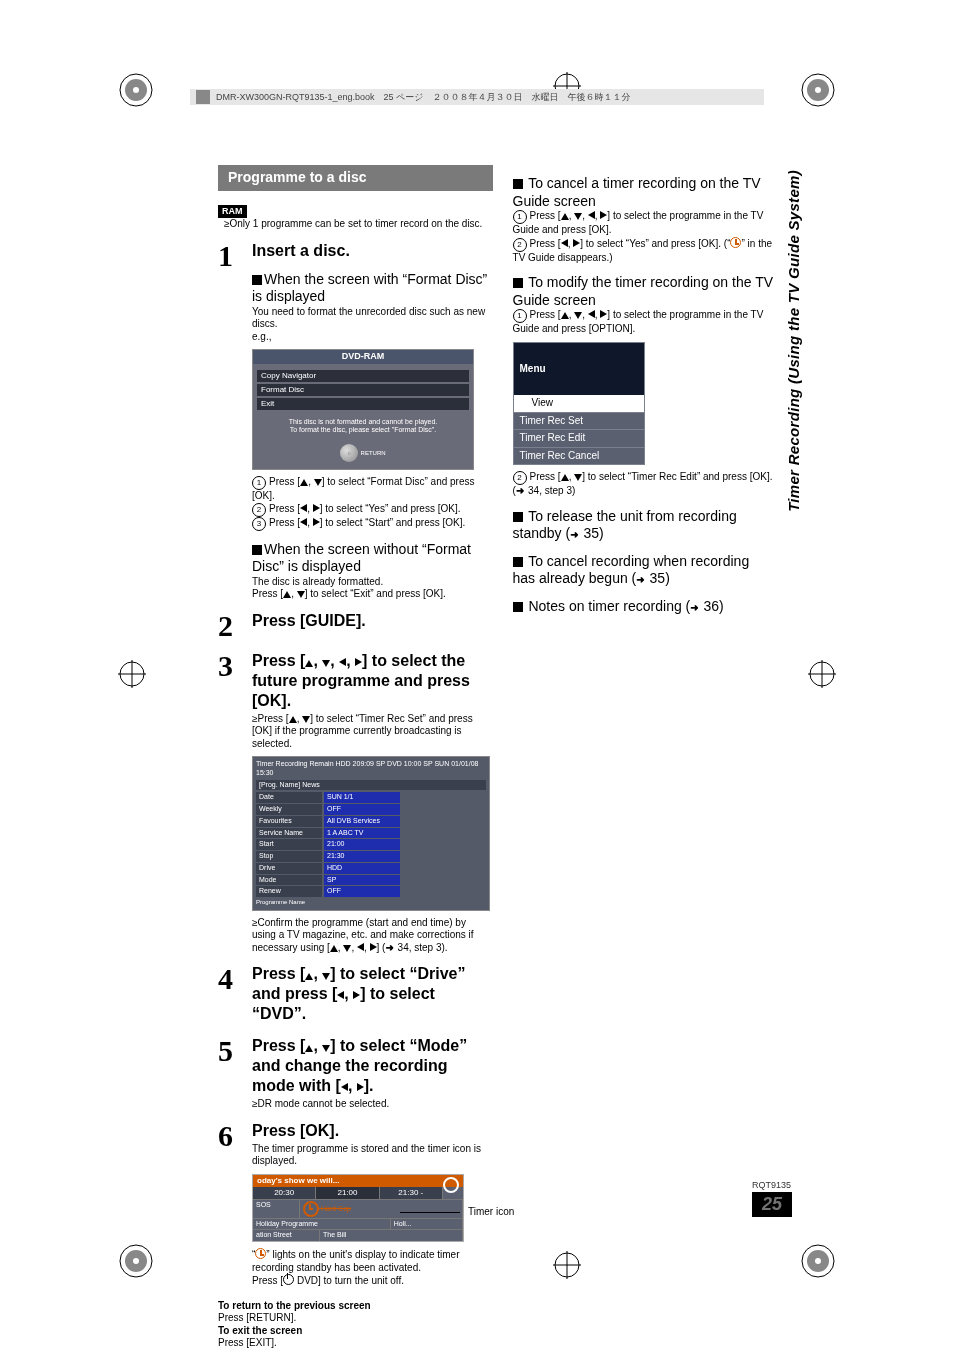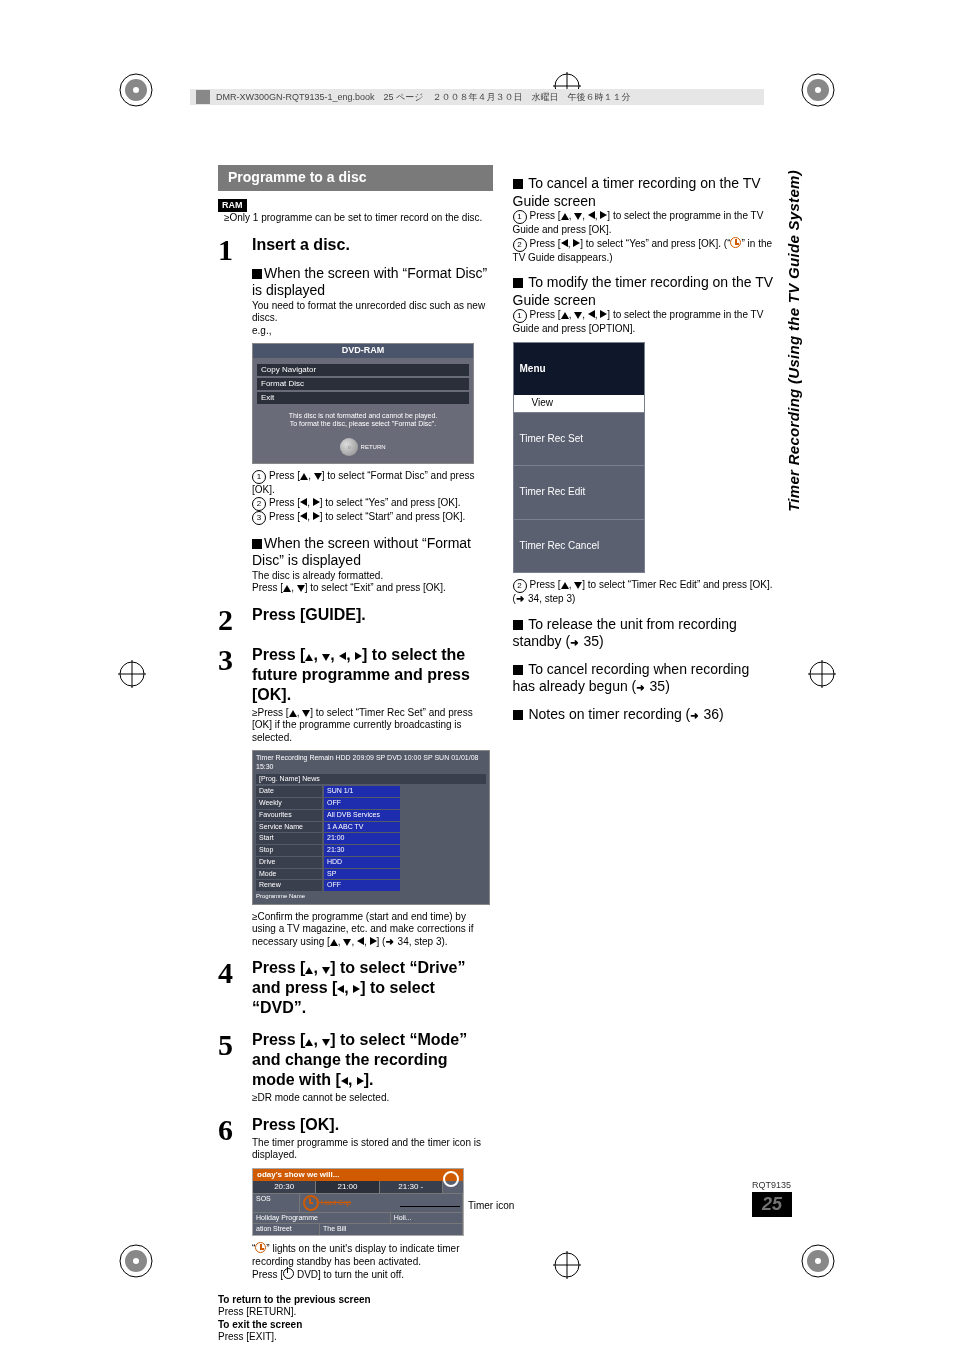--- a/index.html
+++ b/index.html
@@ -13,21 +13,21 @@
 .cross{position:absolute;width:28px;height:28px}
 .cross svg{width:28px;height:28px;display:block}
 .cross.left{left:28px;top:660px}
 .cross.right{right:28px;top:660px}
 .cross.top{left:463px;top:72px}
 .cross.bottom{left:463px;bottom:72px}
 .header-strip{position:absolute;left:100px;top:89px;right:100px;height:16px;background:#e6e6e6;font-size:9px;line-height:16px;padding:0 6px;color:#444;display:flex;align-items:center}
 .content{position:absolute;left:128px;right:60px;top:165px;bottom:120px}
 .cols{display:flex;gap:20px}
 .col{flex:1;font-size:11px;line-height:1.25}
-.section-bar{background:#7a7a7a;color:#fff;font-weight:bold;font-size:14px;padding:4px 10px;margin-bottom:8px}
+.section-bar{background:#7a7a7a;color:#fff;font-weight:bold;font-size:14px;padding:4px 10px;margin-bottom:14px}
 .badge{display:inline-block;background:#000;color:#fff;font-size:9px;font-weight:bold;padding:1px 4px;margin-right:4px;vertical-align:1px}
 .bullet-note{font-size:10px;padding-left:6px}
 .step{display:flex;gap:10px;margin-top:10px}
 .step-num{font-size:30px;font-weight:bold;font-family:"Times New Roman",serif;line-height:1;width:24px}
 .step-body{flex:1}
 .step-head{font-size:16px;font-weight:bold;font-family:Liberation Sans, sans-serif;margin-bottom:2px}
 .sq{display:inline-block;width:10px;height:10px;background:#000;margin-right:2px;vertical-align:-1px}
 .sub{font-weight:normal;font-size:14px;margin-top:10px}
 .small{font-size:10px}
 .circ{display:inline-block;width:12px;height:12px;border:1px solid #000;border-radius:50%;line-height:12px;text-align:center;font-size:8px;margin-right:3px;vertical-align:0}
@@ -51,21 +51,21 @@
 .guide-row div{border-right:1px solid #777;padding:1px 3px;font-size:7px}
 .guide-icon{width:12px;height:12px;border:2px solid #d05a00;border-radius:50%;display:inline-block;vertical-align:middle;position:relative}
 .guide-icon::before{content:"";position:absolute;left:4px;top:1px;width:2px;height:5px;background:#d05a00}
 .guide-icon::after{content:"";position:absolute;left:4px;top:5px;width:4px;height:2px;background:#d05a00}
 .timer-icon-label{position:relative}
 .timer-icon-line{position:absolute;left:148px;top:38px;width:60px;border-top:1px solid #000}
 .timer-icon-text{position:absolute;left:216px;top:32px;font-size:10px;white-space:nowrap}
 .menu-box{border:1px solid #7a8090;width:130px;background:#5a6070;color:#fff;font-size:10px;margin:6px 0}
 .menu-box .hdr{background:#0f172a;padding:20px 6px;font-weight:bold}
 .menu-box .sel{background:#ffffff;color:#000;padding:2px 18px}
-.menu-box .itm{padding:20px 6px;border-top:1px solid #7a8090}
+.menu-box .itm{padding:2px 6px;border-top:1px solid #7a8090}
 .side-title{position:absolute;right:62px;top:170px;writing-mode:vertical-rl;transform:rotate(180deg);font-style:italic;font-weight:bold;font-size:15px;letter-spacing:.3px}
 .footer{position:absolute;right:72px;bottom:134px;}
 .footer .code{font-size:9px;color:#333}
 .footer .pg{background:#000;color:#737373;font-style:italic;font-weight:bold;font-size:18px;padding:2px 10px;display:inline-block;margin-top:2px}
 .ret-block{margin-top:12px;font-size:10px}
 .ret-block b{font-weight:bold}
 .arrow{display:inline-block;width:0;height:0;vertical-align:-1px}
 .arrow.up{border-left:4px solid transparent;border-right:4px solid transparent;border-bottom:7px solid #000}
 .arrow.down{border-left:4px solid transparent;border-right:4px solid transparent;border-top:7px solid #000}
 .arrow.left{border-top:4px solid transparent;border-bottom:4px solid transparent;border-right:7px solid #000;vertical-align:0}

